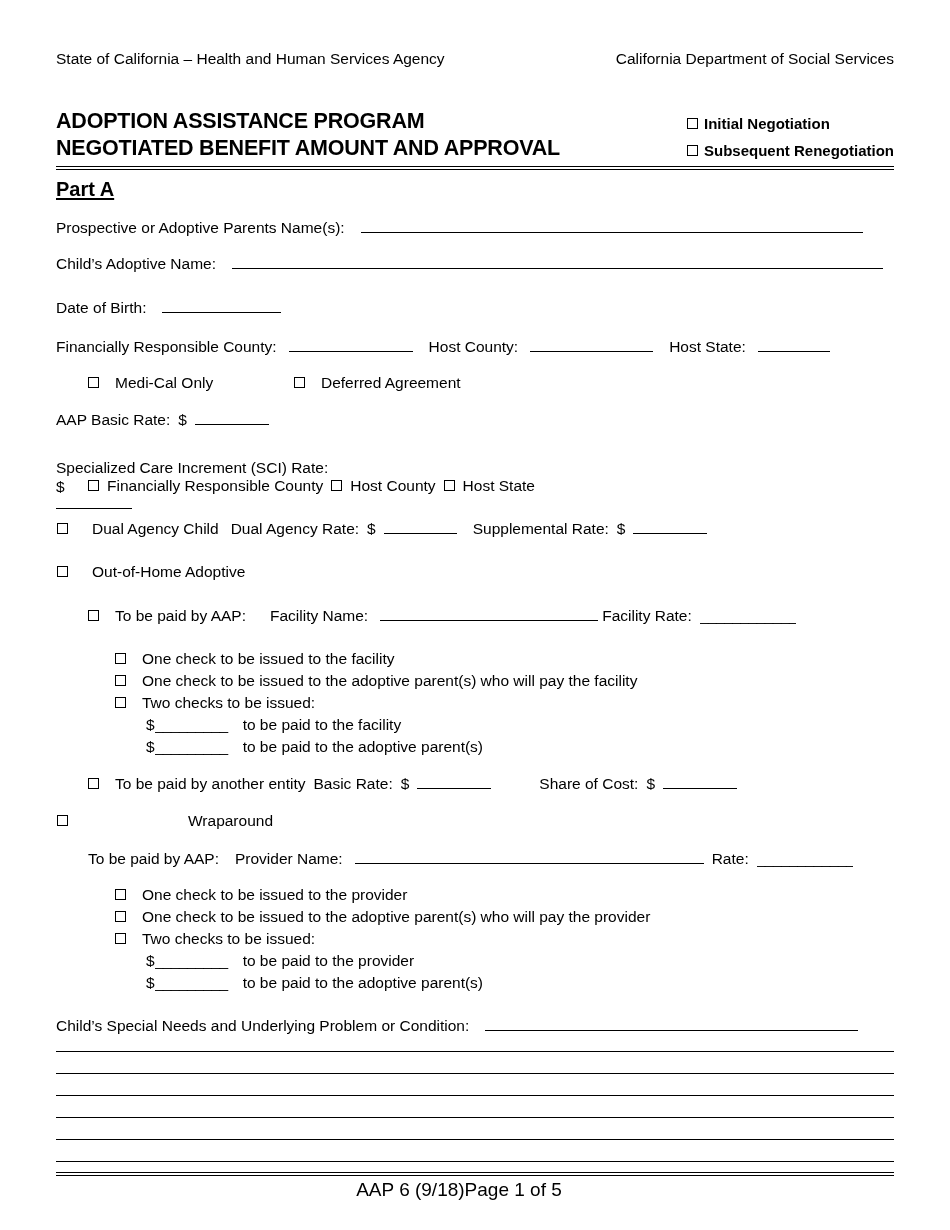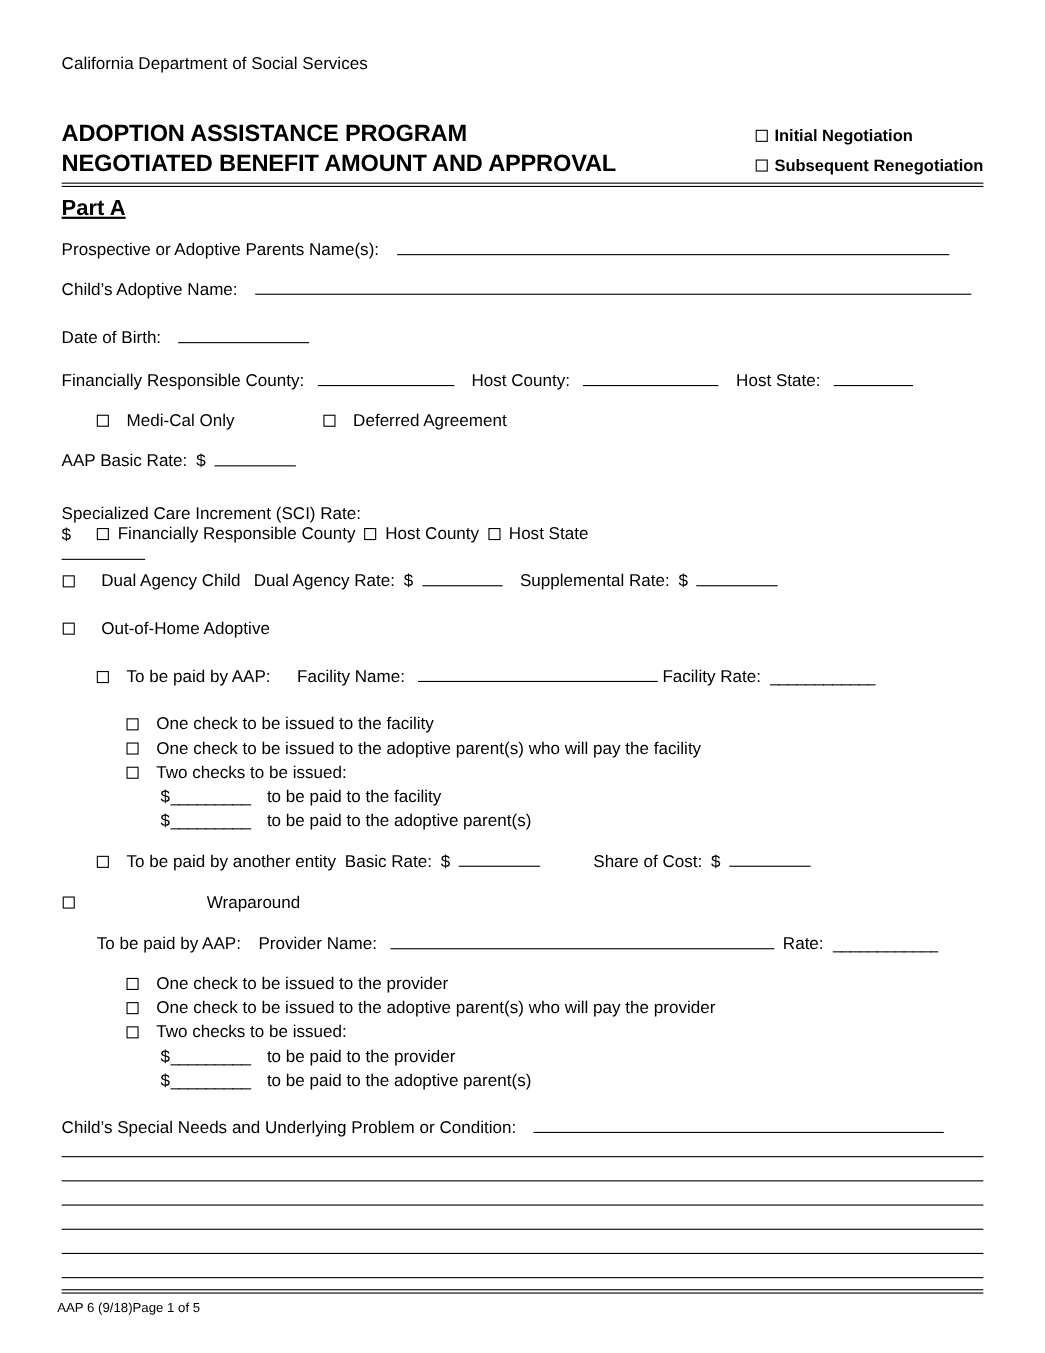--- a/index.html
+++ b/index.html
@@ -134,34 +134,35 @@
     left: 56px;
     width: 838px;
     border-bottom: 1.4px solid #000;
     height: 0;
   }
 
   
   .footer {
     position: absolute;
     top: 1180px;
-    left: 52px;
+    left: 40px;
     width: 838px;
     display: flex;
-    justify-content: flex-start;
-    font-size: 12px;
+    justify-content: center;
+    font-size: 19px;
     line-height: 19px;
   }
 </style>
 </head>
 <body>
 
 <div class="page">
 
   <div class="agency-row">
+    <span>State of California – Health and Human Services Agency</span>
     <span class="agency-right">California Department of Social Services</span>
   </div>
 
   <div class="title-block">
     <div class="title-main">
       <div>ADOPTION ASSISTANCE PROGRAM</div>
       <div>NEGOTIATED BENEFIT AMOUNT AND APPROVAL</div>
     </div>
     <div class="title-opts">
       <div class="optrow">

